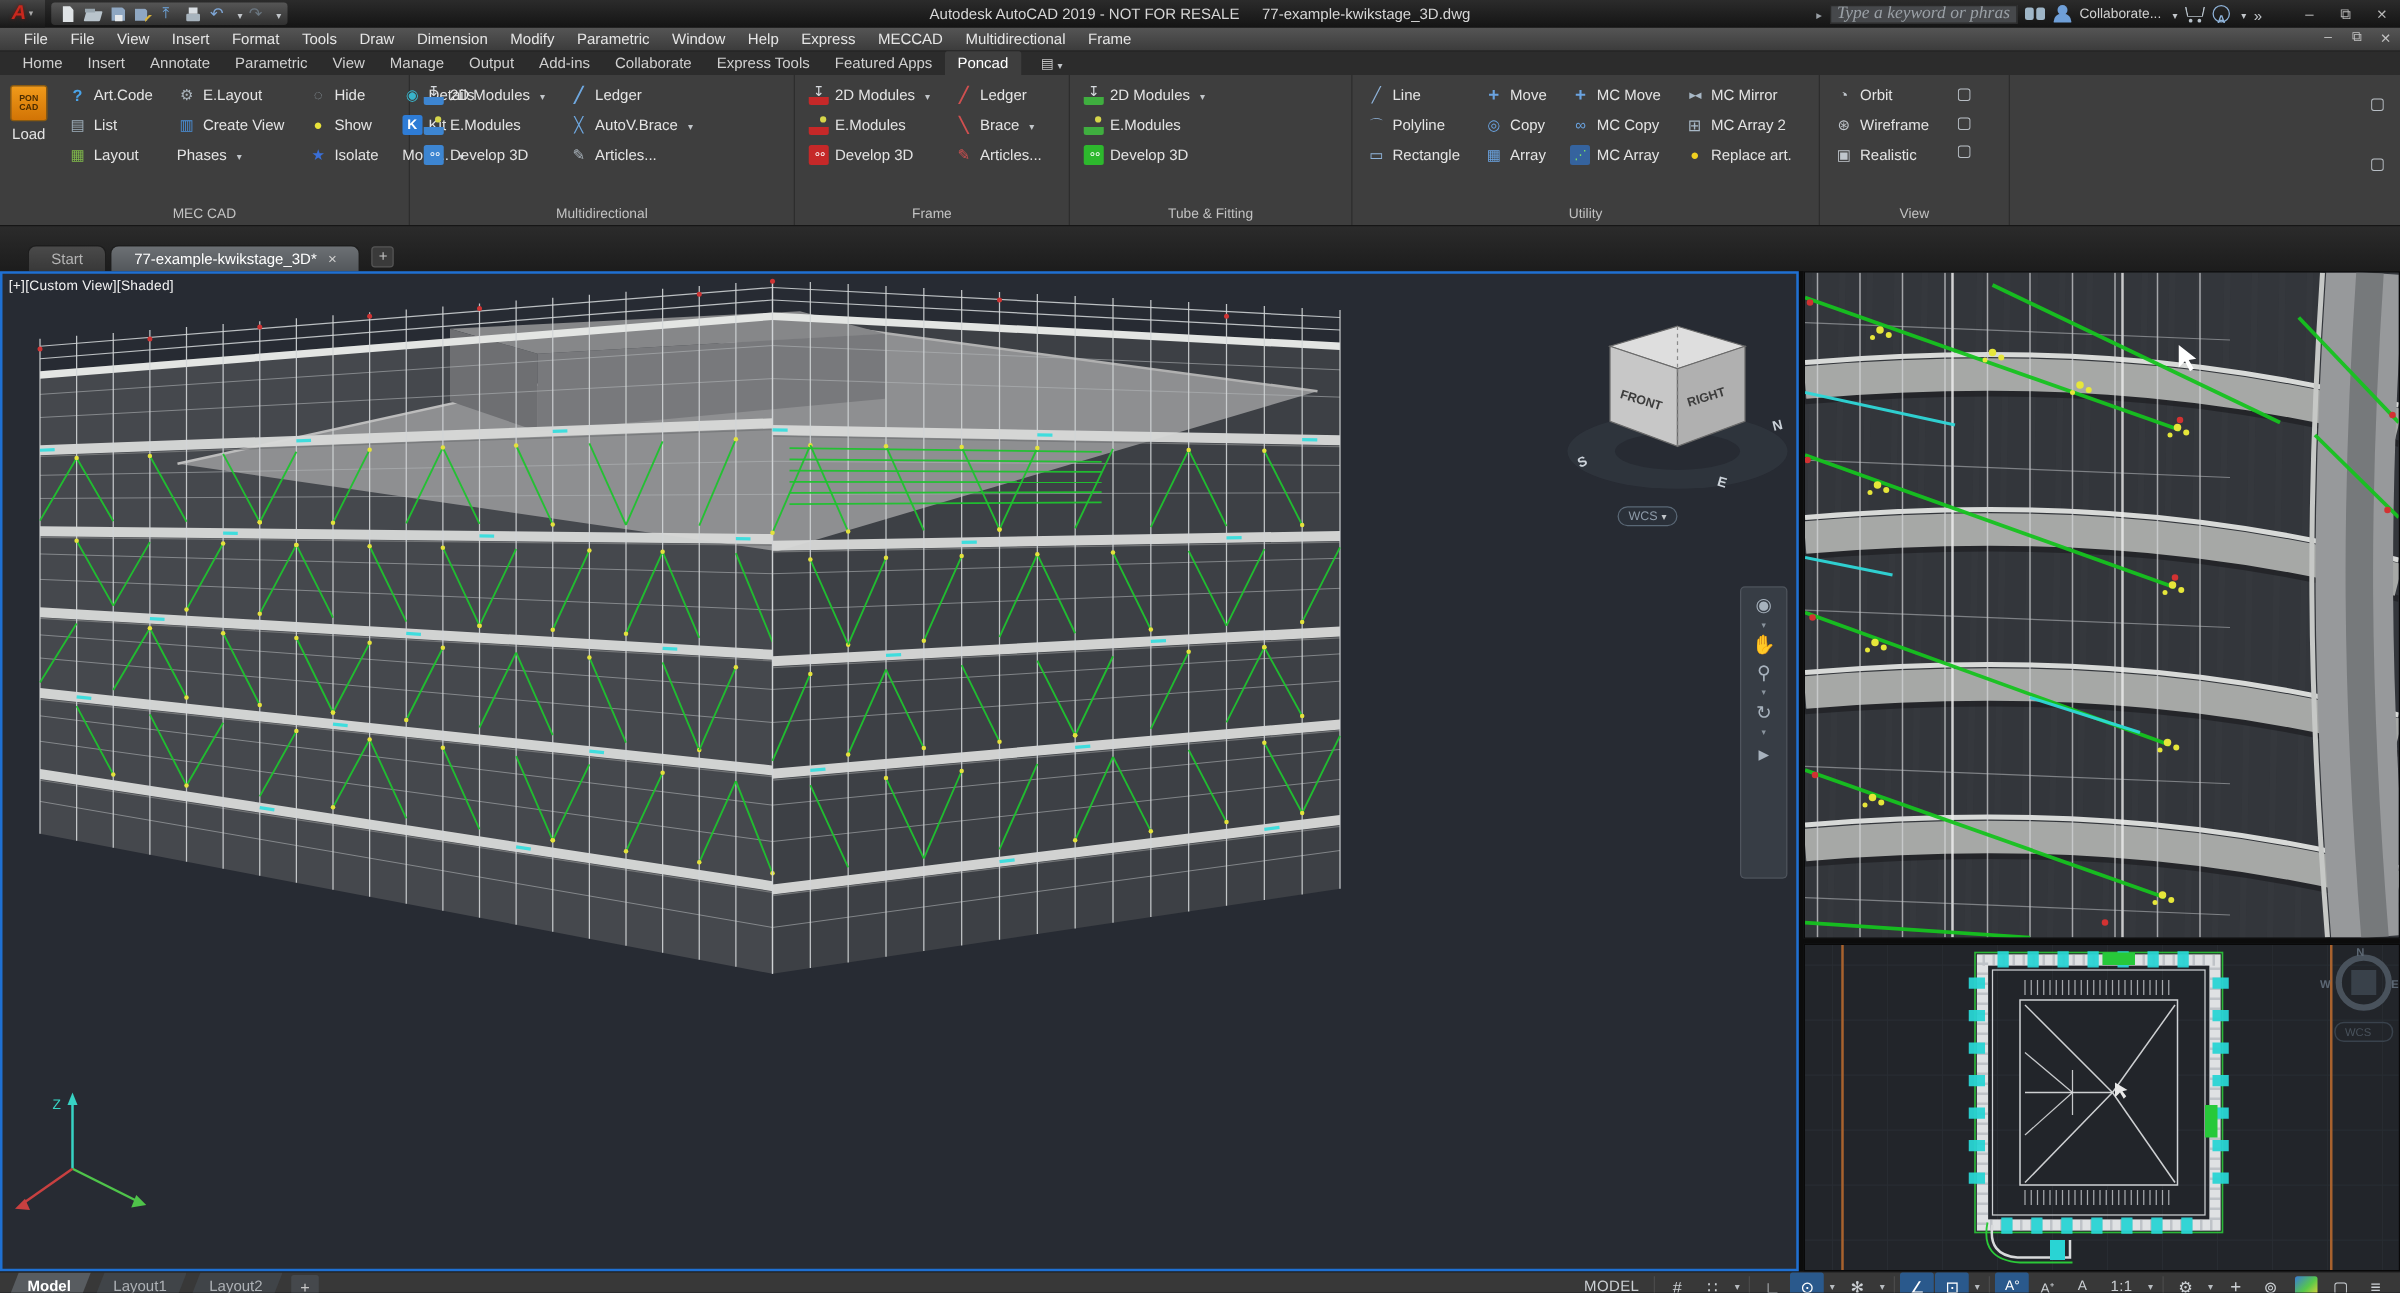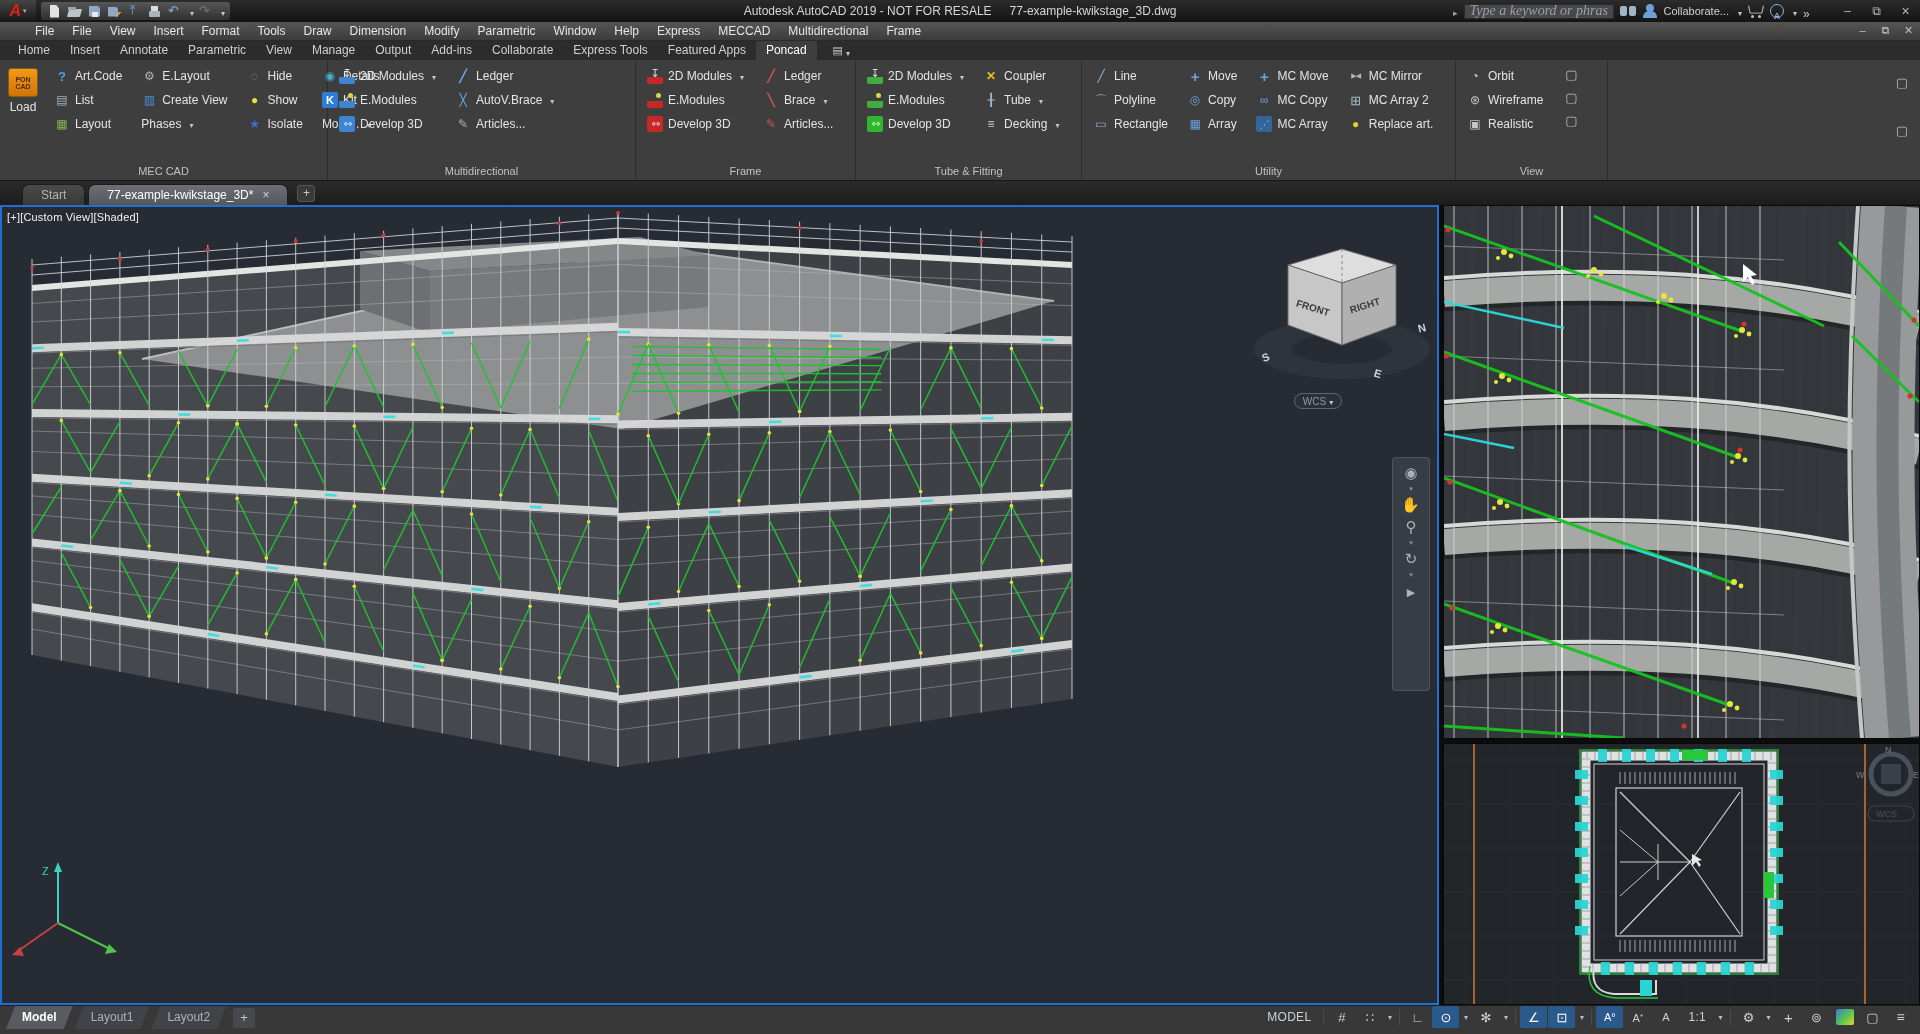--- a/index.html
+++ b/index.html
@@ -45,21 +45,21 @@
 .i-a360{border:1px solid #8fb3d9;border-radius:50%;width:14px;height:14px;text-align:center}
 .i-a360::before{content:"A";color:#8fb3d9;font-size:9px;line-height:13px;font-weight:bold}
 .i-more::before{content:"»";color:#c0c4c8;font-size:12px}
 .wctrl{display:flex;margin-left:8px}
 .wctrl span{width:29px;height:22px;display:flex;align-items:center;justify-content:center;color:#b8b8b8;font-size:12px}
 .wmin::before{content:"–"}
 .wres::before{content:"⧉"}
 .wcls::before{content:"×";font-size:14px}
 
 
-#menubar{height:19px;background:linear-gradient(#555,#3c3c3c);display:flex;align-items:center;padding-left:26px;border-bottom:1px solid #2a2a2a}
+#menubar{height:19px;background:linear-gradient(#555,#3c3c3c);display:flex;align-items:center;padding-left:10px;border-bottom:1px solid #2a2a2a}
 .mi{padding:0 9px;font-size:12px;color:#e6e6e6;line-height:19px;cursor:default}
 .mwc{margin-left:auto;display:flex}
 .mwc span{width:23px;text-align:center;color:#c2c2c2;font-size:11px;line-height:19px}
 
 
 #ribbontabs{height:19px;background:#2c2c2c;display:flex;align-items:flex-end;padding-left:8px}
 .rtab{padding:0 10px;font-size:12px;color:#d0d0d0;line-height:19px;height:19px;cursor:default}
 .rtab.active{background:#3e3e3e;color:#fff;border-radius:2px 2px 0 0}
 .rtoggle{margin-left:10px;display:flex;align-items:center;height:19px;padding:0 6px;color:#c6c6c6}
 .rtoggle::before{content:"▤";font-size:11px}
@@ -118,21 +118,21 @@
 .i-replart::before{content:"●";color:#f0d020}
 .i-orbit::before{content:"◔";color:#c0c6cc}
 .i-wire::before{content:"⊛";color:#c0c6cc}
 .i-realistic::before{content:"▣";color:#c0c6cc}
 .i-cube::before{content:"▢";color:#b8bec4;font-size:13px}
 .cubecol{display:flex;flex-direction:column;gap:7px;padding-top:2px;margin-left:4px}
 .rfill{flex:1;position:relative}
 .rfill .ic{position:absolute;right:10px}
 
 
-#filetabs{height:24px;background:linear-gradient(#2b2b2b,#1c1c1c);display:flex;align-items:flex-end;padding-left:22px;gap:3px}
+#filetabs{height:36px;background:linear-gradient(#2b2b2b,#1c1c1c);display:flex;align-items:flex-end;padding-left:22px;gap:3px}
 .ftab{height:21px;line-height:20px;padding:0 18px;font-size:12px;color:#b4b4b4;background:linear-gradient(#4a4a4a,#383838);border:1px solid #1d1d1d;border-bottom:none;border-radius:7px 7px 0 0;display:flex;align-items:center;gap:9px;cursor:default}
 .ftab.active{background:linear-gradient(#6c7074,#53575b);color:#fff}
 .ftx::before{content:"×";color:#cfcfcf;font-size:12px}
 .fplus{width:18px;height:17px;margin:0 0 3px 6px;background:#3a3a3a;border:1px solid #565656;border-radius:3px;color:#c4c4c4;text-align:center;line-height:15px;font-size:12px}
 .fplus::before{content:"+"}
 
 
 #drawarea{position:relative;height:800px;background:#0c0c0c}
 #vp-main{position:absolute;left:0;top:0;width:1439px;height:800px;border:2px solid #1f70d2;background:#272b33;overflow:hidden}
 #vp-tr{position:absolute;left:1443px;top:0;width:477px;height:534px;background:#33363b;border:1px solid #090909;overflow:hidden}
@@ -427,36 +427,20 @@
               <span>2D Modules</span>
               <span class="dd"></span>
             </div>
           <div class="rbtn">
               <span class="ic emod slab-g"></span>
               <span>E.Modules</span>
             </div>
           <div class="rbtn">
               <span class="ic dev dev-g"></span>
               <span>Develop 3D</span>
-            </div>
-        </div>
-        <div class="pcol">
-          <div class="rbtn">
-              <span class="ic i-coupler"></span>
-              <span>Coupler</span>
-            </div>
-          <div class="rbtn">
-              <span class="ic i-tube"></span>
-              <span>Tube</span>
-              <span class="dd"></span>
-            </div>
-          <div class="rbtn">
-              <span class="ic i-decking"></span>
-              <span>Decking</span>
-              <span class="dd"></span>
             </div>
         </div>
       </div>
       <div class="plabel">Tube &amp; Fitting</div>
     </div>
 
     <div class="panel p4">
       <div class="pbody">
         <div class="pcol">
           <div class="rbtn">

